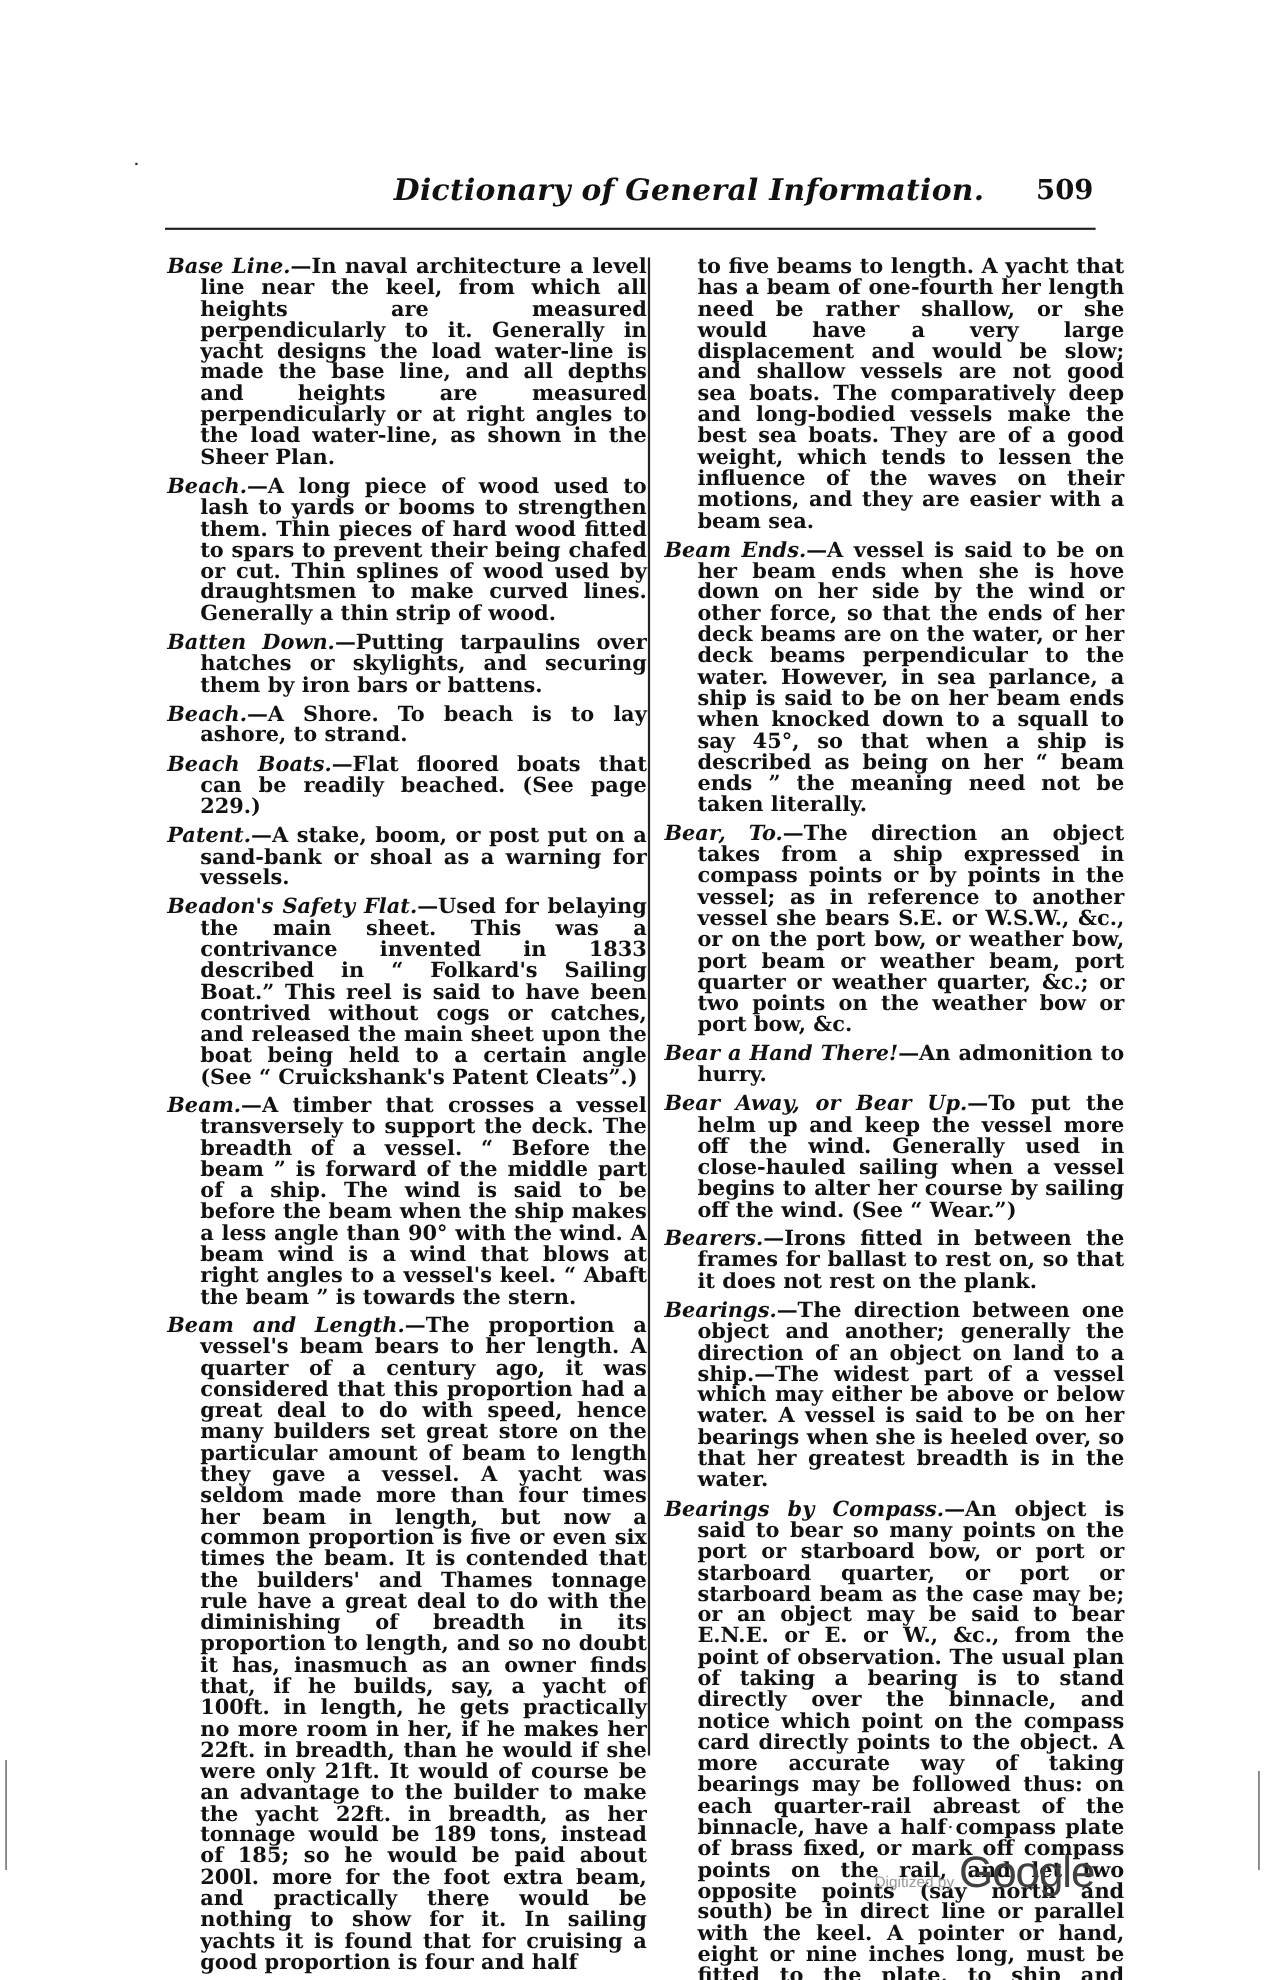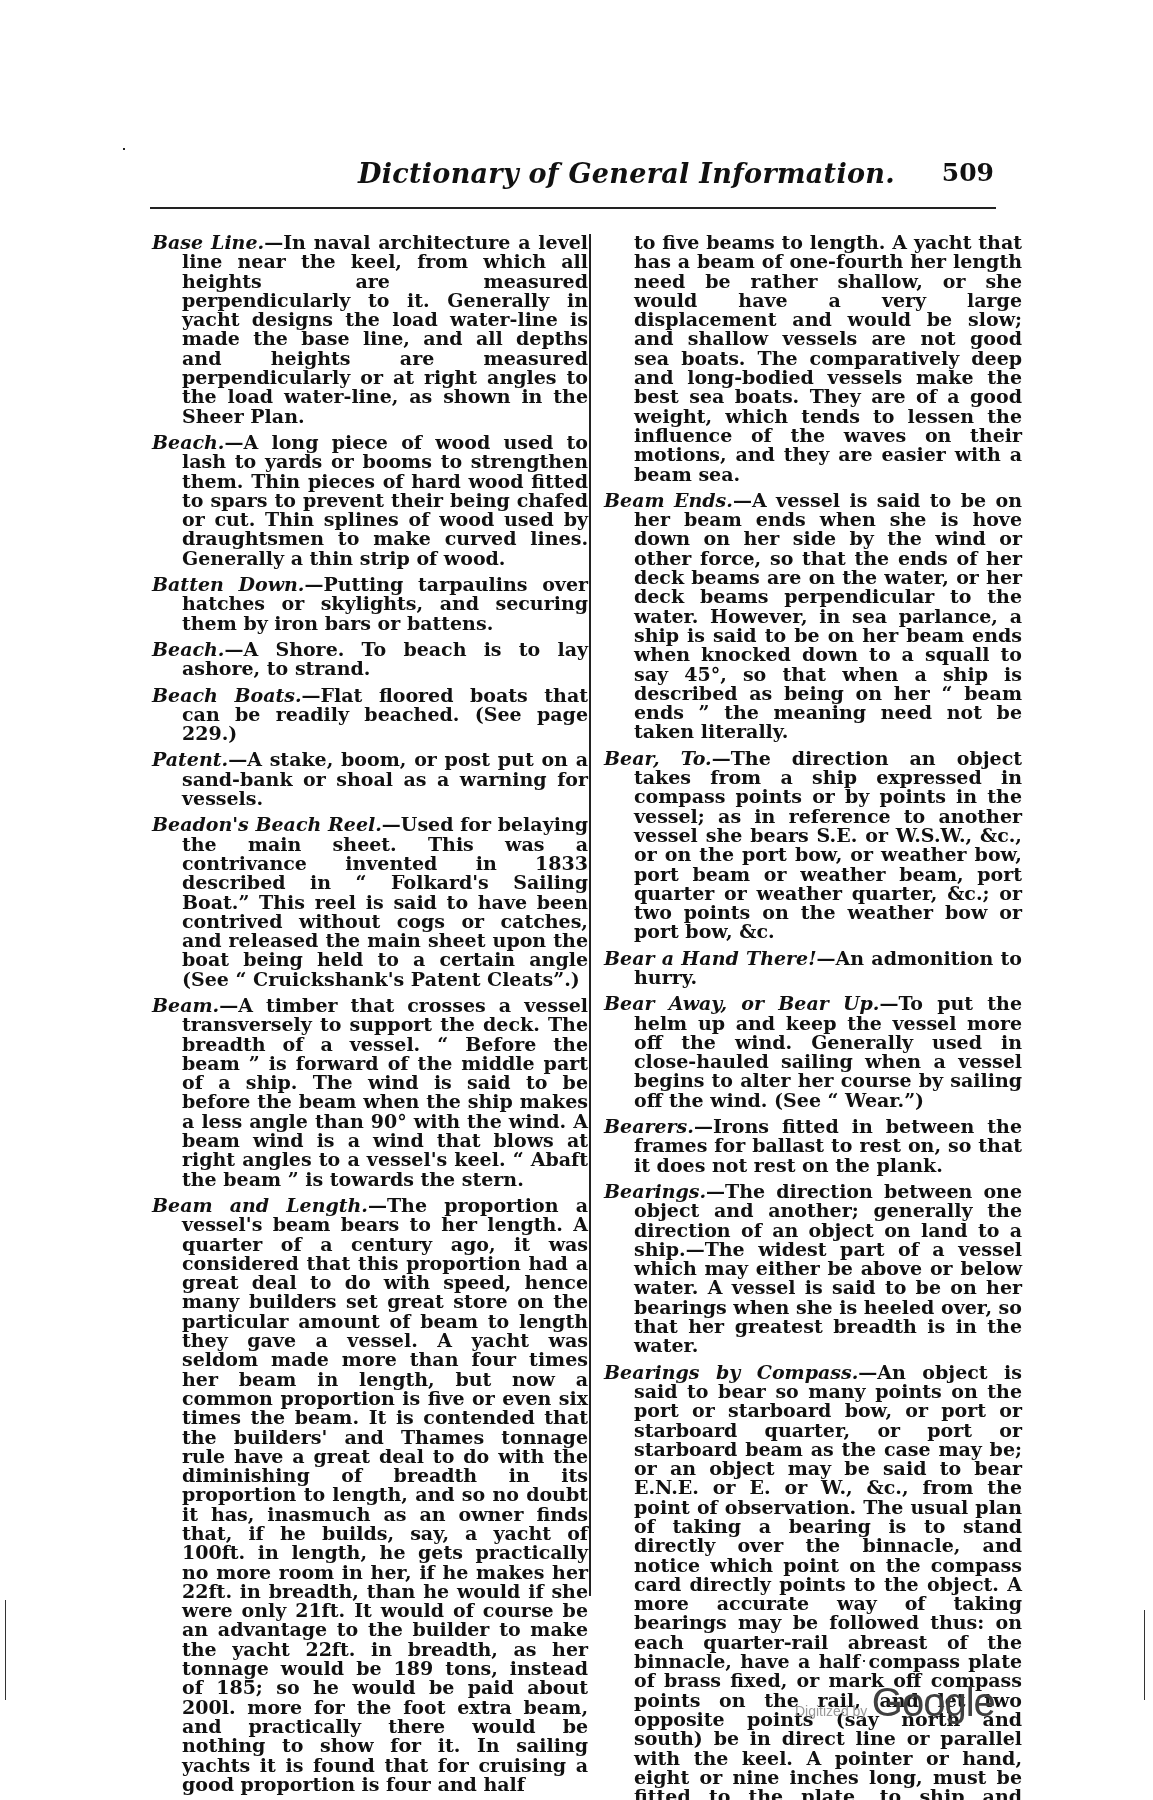--- a/index.html
+++ b/index.html
@@ -34,21 +34,21 @@
   </div>
   <div class="header-rule"></div>
 
   <div class="column col-left">
     <p class="entry"><span class="term">Base Line.</span><span>—In naval architecture a level line near the keel, from which all heights are measured perpendicularly to it. Generally in yacht designs the load water-line is made the base line, and all depths and heights are measured perpendicularly or at right angles to the load water-line, as shown in the Sheer Plan.</span></p>
     <p class="entry"><span class="term">Beach.</span><span>—A long piece of wood used to lash to yards or booms to strengthen them. Thin pieces of hard wood fitted to spars to prevent their being chafed or cut. Thin splines of wood used by draughtsmen to make curved lines. Generally a thin strip of wood.</span></p>
     <p class="entry"><span class="term">Batten Down.</span><span>—Putting tarpaulins over hatches or skylights, and securing them by iron bars or battens.</span></p>
     <p class="entry"><span class="term">Beach.</span><span>—A Shore. To beach is to lay ashore, to strand.</span></p>
     <p class="entry"><span class="term">Beach Boats.</span><span>—Flat floored boats that can be readily beached. (See page 229.)</span></p>
     <p class="entry"><span class="term">Patent.</span><span>—A stake, boom, or post put on a sand-bank or shoal as a warning for vessels.</span></p>
-    <p class="entry"><span class="term">Beadon's Beach Reel.</span><span>—Used for belaying the main sheet. This was a contrivance invented in 1833 described in “ Folkard's Sailing Boat.” This reel is said to have been contrived without cogs or catches, and released the main sheet upon the boat being held to a certain angle (See “ Cruickshank's Patent Cleats”.)</span></p>
+    <p class="entry"><span class="term">Beadon's Safety Flat.</span><span>—Used for belaying the main sheet. This was a contrivance invented in 1833 described in “ Folkard's Sailing Boat.” This reel is said to have been contrived without cogs or catches, and released the main sheet upon the boat being held to a certain angle (See “ Cruickshank's Patent Cleats”.)</span></p>
     <p class="entry"><span class="term">Beam.</span><span>—A timber that crosses a vessel transversely to support the deck. The breadth of a vessel. “ Before the beam ” is forward of the middle part of a ship. The wind is said to be before the beam when the ship makes a less angle than 90° with the wind. A beam wind is a wind that blows at right angles to a vessel's keel. “ Abaft the beam ” is towards the stern.</span></p>
     <p class="entry"><span class="term">Beam and Length.</span><span>—The proportion a vessel's beam bears to her length. A quarter of a century ago, it was considered that this proportion had a great deal to do with speed, hence many builders set great store on the particular amount of beam to length they gave a vessel. A yacht was seldom made more than four times her beam in length, but now a common proportion is five or even six times the beam. It is contended that the builders' and Thames tonnage rule have a great deal to do with the diminishing of breadth in its proportion to length, and so no doubt it has, inasmuch as an owner finds that, if he builds, say, a yacht of 100ft. in length, he gets practically no more room in her, if he makes her 22ft. in breadth, than he would if she were only 21ft. It would of course be an advantage to the builder to make the yacht 22ft. in breadth, as her tonnage would be 189 tons, instead of 185; so he would be paid about 200l. more for the foot extra beam, and practically there would be nothing to show for it. In sailing yachts it is found that for cruising a good proportion is four and half</span></p>
   </div>
 
   <div class="col-divider"></div>
 
   <div class="column col-right">
     <p class="entry cont">to five beams to length. A yacht that has a beam of one-fourth her length need be rather shallow, or she would have a very large displacement and would be slow; and shallow vessels are not good sea boats. The comparatively deep and long-bodied vessels make the best sea boats. They are of a good weight, which tends to lessen the influence of the waves on their motions, and they are easier with a beam sea.</p>
     <p class="entry"><span class="term">Beam Ends.</span><span>—A vessel is said to be on her beam ends when she is hove down on her side by the wind or other force, so that the ends of her deck beams are on the water, or her deck beams perpendicular to the water. However, in sea parlance, a ship is said to be on her beam ends when knocked down to a squall to say 45°, so that when a ship is described as being on her “ beam ends ” the meaning need not be taken literally.</span></p>
     <p class="entry"><span class="term">Bear, To.</span><span>—The direction an object takes from a ship expressed in compass points or by points in the vessel; as in reference to another vessel she bears S.E. or W.S.W., &amp;c., or on the port bow, or weather bow, port beam or weather beam, port quarter or weather quarter, &amp;c.; or two points on the weather bow or port bow, &amp;c.</span></p>

